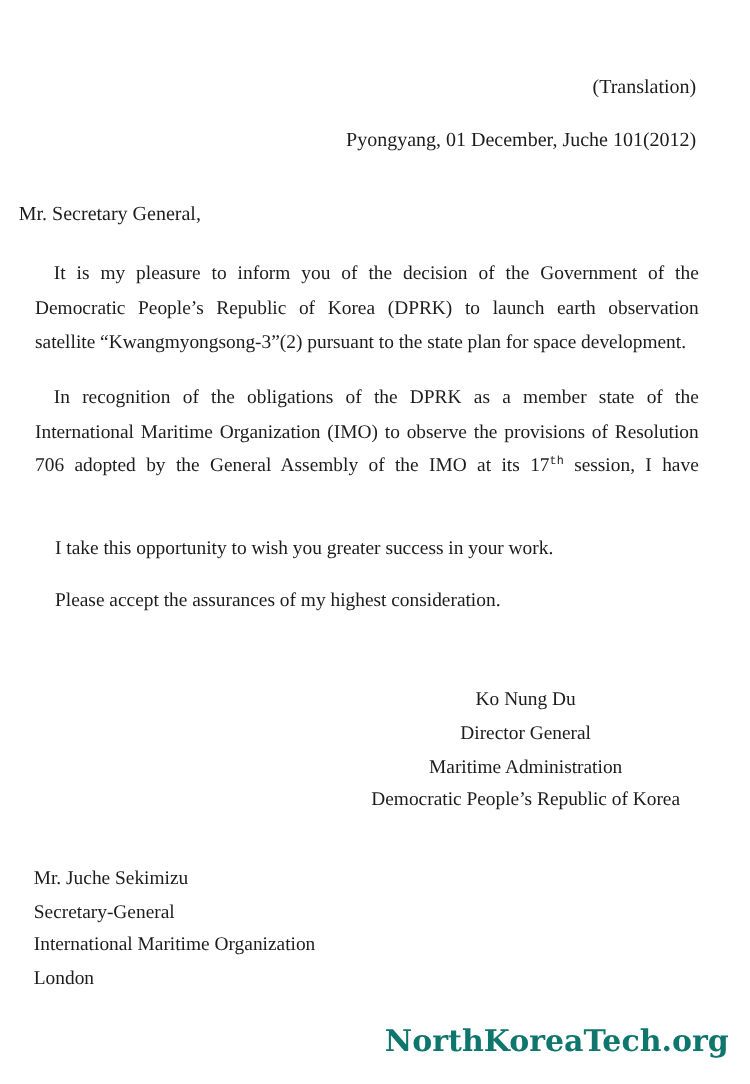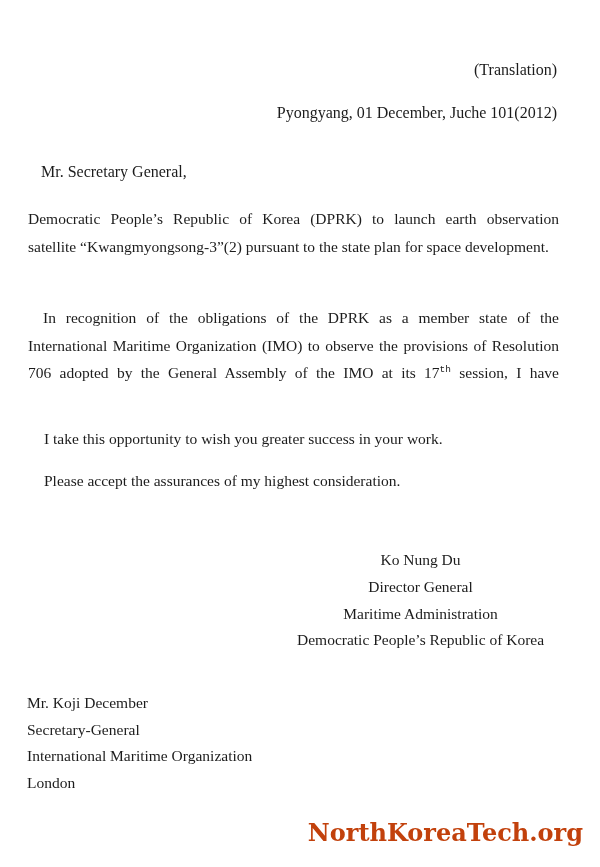--- a/index.html
+++ b/index.html
@@ -9,56 +9,57 @@
     height: 867px;
     background: #ffffff;
     font-family: "Liberation Serif", "DejaVu Serif", serif;
     color: #1c1c1c;
     font-size: 15.5px;
     overflow: hidden;
   }
   .block { position: absolute; }
   .translation { top: 61px; right: 43px; font-size: 16px; }
   .dateline    { top: 104px; right: 43px; font-size: 16px; }
-  .salutation  { top: 163px; left: 41px; font-size: 16px; }
+  .salutation  { top: 163px; left: 15px; font-size: 16px; }
   .para { position: absolute; left: 28px; width: 531px; }
   .line { line-height: 27.5px; }
   .just { text-align: justify; text-align-last: justify; }
   .indent { text-indent: 15px; }
   .last { white-space: pre-wrap; }
   .p1 { top: 205px; }
   .p2 { top: 304px; }
   .p3 { top: 425px; text-indent: 16px; line-height: 27.5px; }
   .p4 { top: 467px; text-indent: 16px; line-height: 27.5px; }
   .sig { top: 547px; left: 297px; }
   .sig .line { line-height: 26.8px; text-align: center; }
   .recipient { top: 690px; left: 27px; }
   .recipient .line { line-height: 26.6px; }
   sup.ord { font-size: 9.5px; vertical-align: super; line-height: 0; font-family: Liberation Mono, monospace; }
   .watermark {
     top: 818px; right: 17px;
     font-family: "DejaVu Serif", serif;
     font-weight: 700;
     font-size: 24px;
-    color: #c2410c;
+    color: #0f766e;
     letter-spacing: 0px;
   }
 </style>
 </head>
 <body>
 
 <div class="page">
 
   <div class="block translation">(Translation)</div>
 
   <div class="block dateline">Pyongyang, 01 December, Juche 101(2012)</div>
 
   <div class="block salutation">Mr. Secretary General,</div>
 
   <div class="para p1">
+    <div class="line just indent">It is my pleasure to inform you of the decision of the Government of the</div>
     <div class="line just">Democratic People’s Republic of Korea (DPRK) to launch earth observation</div>
     <div class="line last">satellite “Kwangmyongsong-3”(2) pursuant to the state plan for space development.</div>
   </div>
 
   <div class="para p2">
     <div class="line just indent">In recognition of the obligations of the DPRK as a member state of the</div>
     <div class="line just">International Maritime Organization (IMO) to observe the provisions of Resolution</div>
     <div class="line just"><span>706 adopted by the General Assembly of the IMO at its 17</span><sup class="ord">th</sup><span> session, I have</span></div>
   </div>
 
@@ -67,21 +68,21 @@
   <div class="para p4 line">Please accept the assurances of my highest consideration.</div>
 
   <div class="block sig">
     <div class="line">Ko Nung Du</div>
     <div class="line">Director General</div>
     <div class="line">Maritime Administration</div>
     <div class="line">Democratic People’s Republic of Korea</div>
   </div>
 
   <div class="block recipient">
-    <div class="line">Mr. Koji December</div>
+    <div class="line">Mr. Juche Sekimizu</div>
     <div class="line">Secretary-General</div>
     <div class="line">International Maritime Organization</div>
     <div class="line">London</div>
   </div>
 
   <div class="block watermark">NorthKoreaTech.org</div>
 
 </div>
 
 </body></html>

